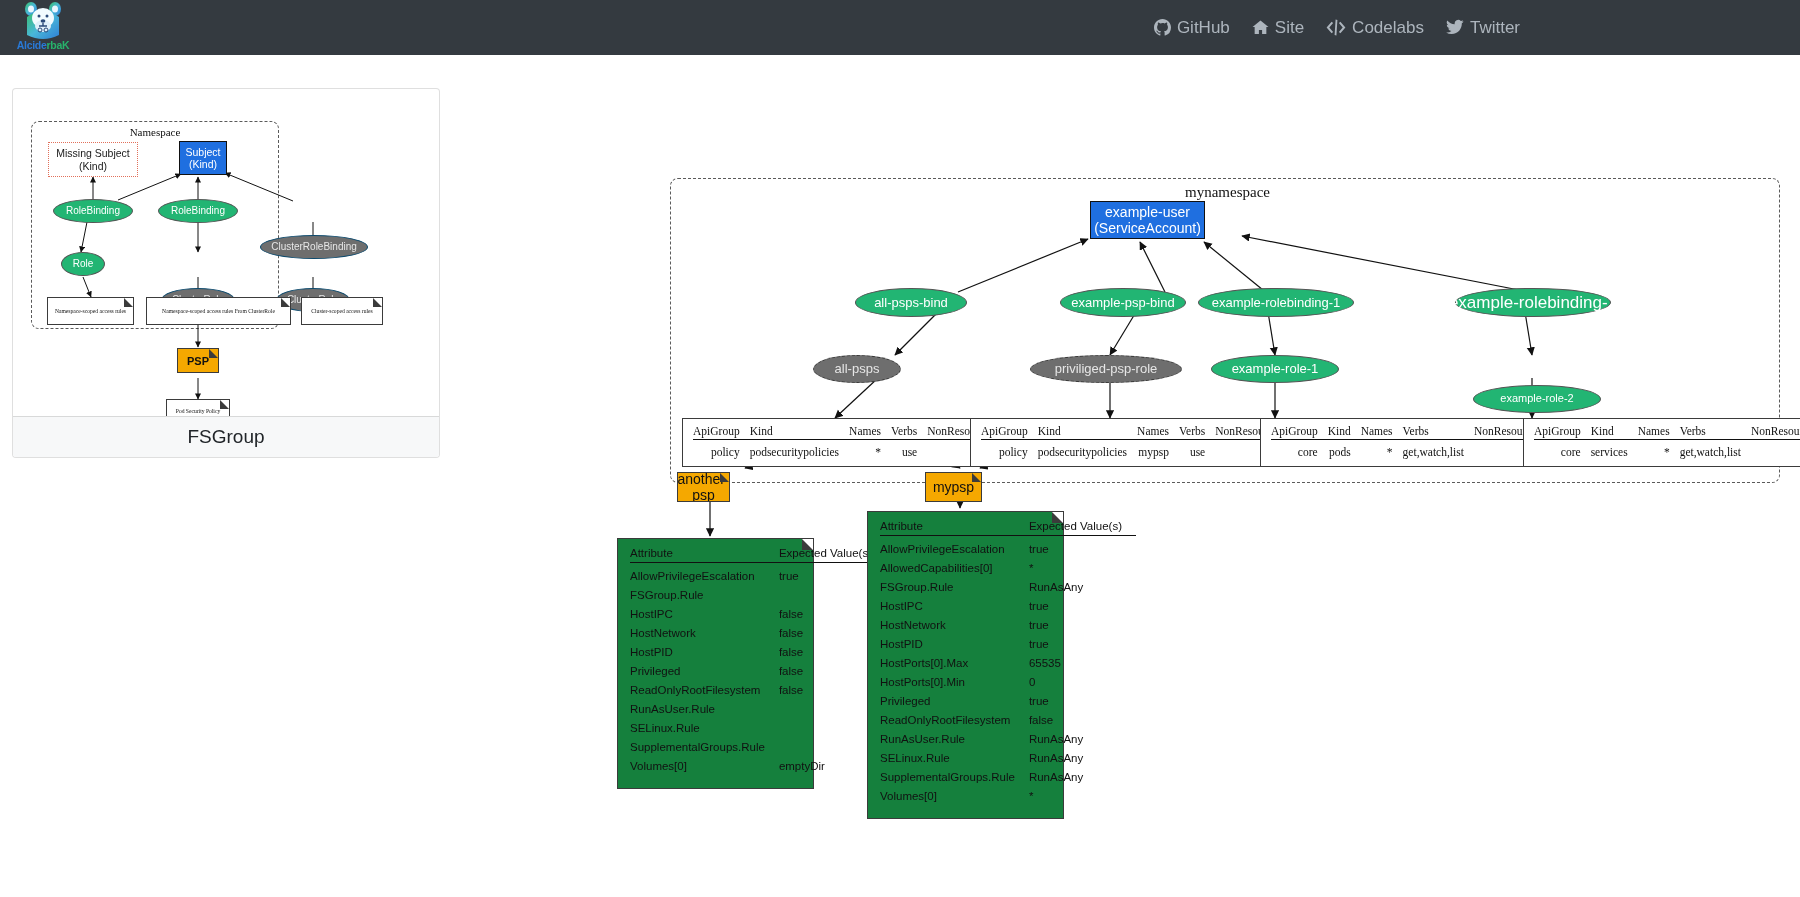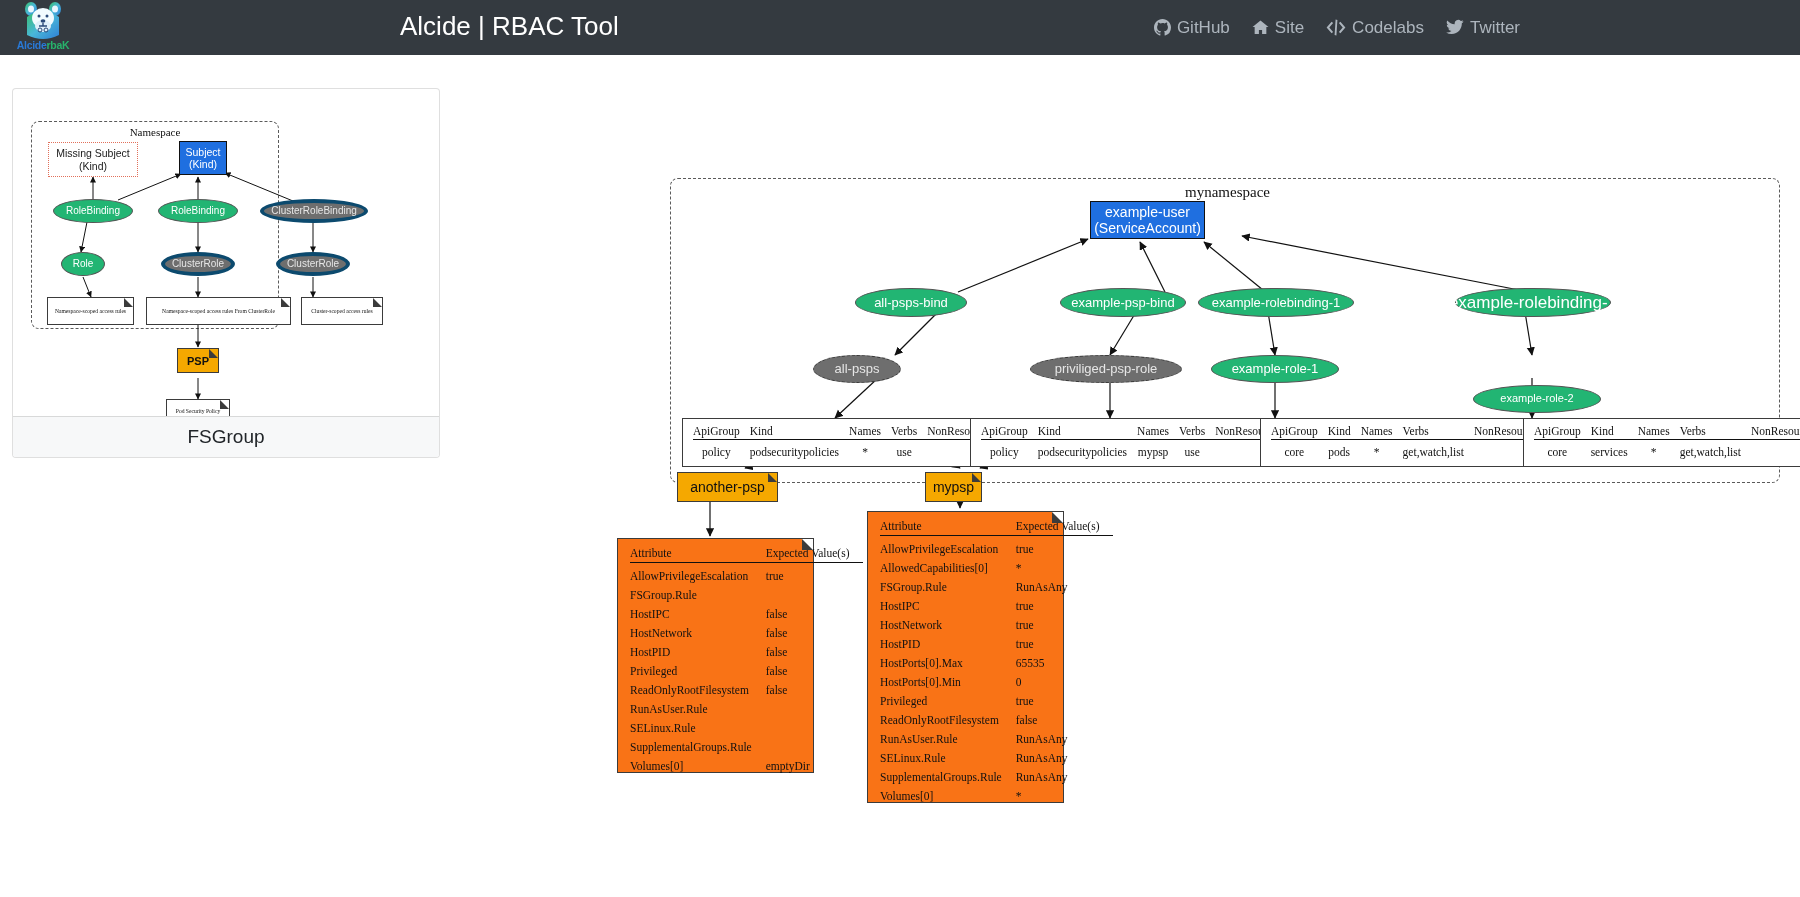--- a/index.html
+++ b/index.html
@@ -90,21 +90,21 @@
 
   .ell {
     display:flex; align-items:center; justify-content:center;
     border-radius:50%;
     color:#ffffff;
     text-align:center;
     line-height:1.05;
     white-space:nowrap;
   }
   .ell-green { background:#22b573; border:1px solid #555; }
-  .ell-gray  { background:#6e6e6e; border:4px solid #0c4a6e; color:#e6e6e6; }
+  .ell-gray  { background:#6e6e6e; border:1px solid #0c4a6e; color:#e6e6e6;margin-top:36px; }
   .ell-gray-dash { background:#6e6e6e; border:1.5px dashed #3a3a3a; color:#e6e6e6; }
 
   .rect-blue {
     background:#1f6fe0;
     border:1px solid #111;
     color:#ffffff;
     display:flex; align-items:center; justify-content:center;
     text-align:center; line-height:1.15;
   }
   .rect-missing {
@@ -193,34 +193,34 @@
     border-color:#3b3b3b #ffffff;
   }
   .rules-table table { border-collapse:collapse; width:100%; }
   .rules-table th {
     text-align:left; font-weight:normal;
     border-bottom:1px solid #111;
     padding:0 10px 2px 0;
     white-space:nowrap;
   }
   .rules-table td {
-    text-align:center;
+    text-align:right;
     padding:6px 10px 2px 0;
     white-space:nowrap;
   }
 
   
   .attr-table {
     position:absolute;
-    background:#f97316;
+    background:#15803d;
     border:1px solid #3b3b3b;
-    font-family:Liberation Serif, serif;
+    font-family:Liberation Sans, sans-serif;
     font-size:11.5px;
     color:#111;
-    padding:8px 10px 0 12px;
+    padding:8px 10px 16px 12px;
   }
   .attr-table::after {
     content:"";
     position:absolute; top:0; right:0;
     border-width:0 11px 11px 0;
     border-style:solid;
     border-color:#3b3b3b #ffffff;
   }
   .attr-table table { border-collapse:collapse; }
   .attr-table th {
@@ -264,21 +264,20 @@
         <circle cx="26" cy="15" r="1.5" fill="#2b4a7a"></circle>
         <ellipse cx="22" cy="20" rx="2.4" ry="1.8" fill="#2b4a7a"></ellipse>
         <path d="M22 22 L22 25 M18 25 L26 25" stroke="#2b4a7a" stroke-width="1.4" fill="none"></path>
         <circle cx="19" cy="29" r="2" fill="none" stroke="#2b4a7a" stroke-width="1"></circle>
         <circle cx="25" cy="29" r="2" fill="none" stroke="#2b4a7a" stroke-width="1"></circle>
       </svg>
     </div>
     <div class="brand-word"><span class="b1">Alcide</span><span class="b2">rbaK</span></div>
   </div>
 
-  <div class="navbar-title">Alcide | RBAC Tool</div>
 
   <div class="nav-links">
     <a class="nav-link">
       <span>
         <svg width="17" height="17" viewBox="0 0 16 16">
             <path d="M8 0C3.58 0 0 3.58 0 8c0 3.54 2.29 6.53 5.47 7.59.4.07.55-.17.55-.38 0-.19-.01-.82-.01-1.49-2.01.37-2.53-.49-2.69-.94-.09-.23-.48-.94-.82-1.13-.28-.15-.68-.52-.01-.53.63-.01 1.08.58 1.23.82.72 1.21 1.87.87 2.33.66.07-.52.28-.87.51-1.07-1.78-.2-3.64-.89-3.64-3.95 0-.87.31-1.59.82-2.15-.08-.2-.36-1.02.08-2.12 0 0 .67-.21 2.2.82a7.4 7.4 0 0 1 2-.27c.68 0 1.36.09 2 .27 1.53-1.04 2.2-.82 2.2-.82.44 1.1.16 1.92.08 2.12.51.56.82 1.27.82 2.15 0 3.07-1.87 3.75-3.65 3.95.29.25.54.73.54 1.48 0 1.07-.01 1.93-.01 2.2 0 .21.15.46.55.38A8.01 8.01 0 0 0 16 8c0-4.42-3.58-8-8-8z"></path>
           </svg>
       </span>
       <span>GitHub</span>
     </a>
@@ -524,21 +523,21 @@
         <td>core</td>
         <td>services</td>
         <td>*</td>
         <td>get,watch,list</td>
         <td></td>
       </tr>
     </tbody>
       </table>
   </div>
 
-  <div class="note note-psp" style="left:7px; top:294px; width:101px; height:30px; font-size:14px;">another-psp</div>
+  <div class="note note-psp" style="left:7px; top:294px; width:53px; height:30px; font-size:14px;">another-psp</div>
   <div class="note note-psp" style="left:255px; top:294px; width:57px; height:30px; font-size:14px;">mypsp</div>
 
   <div class="attr-table" style="left:-53px; top:360px; width:197px;">
     <table>
       <tbody>
           <tr>
         <th>Attribute</th>
         <th>Expected Value(s)</th>
       </tr>
       <tr>

